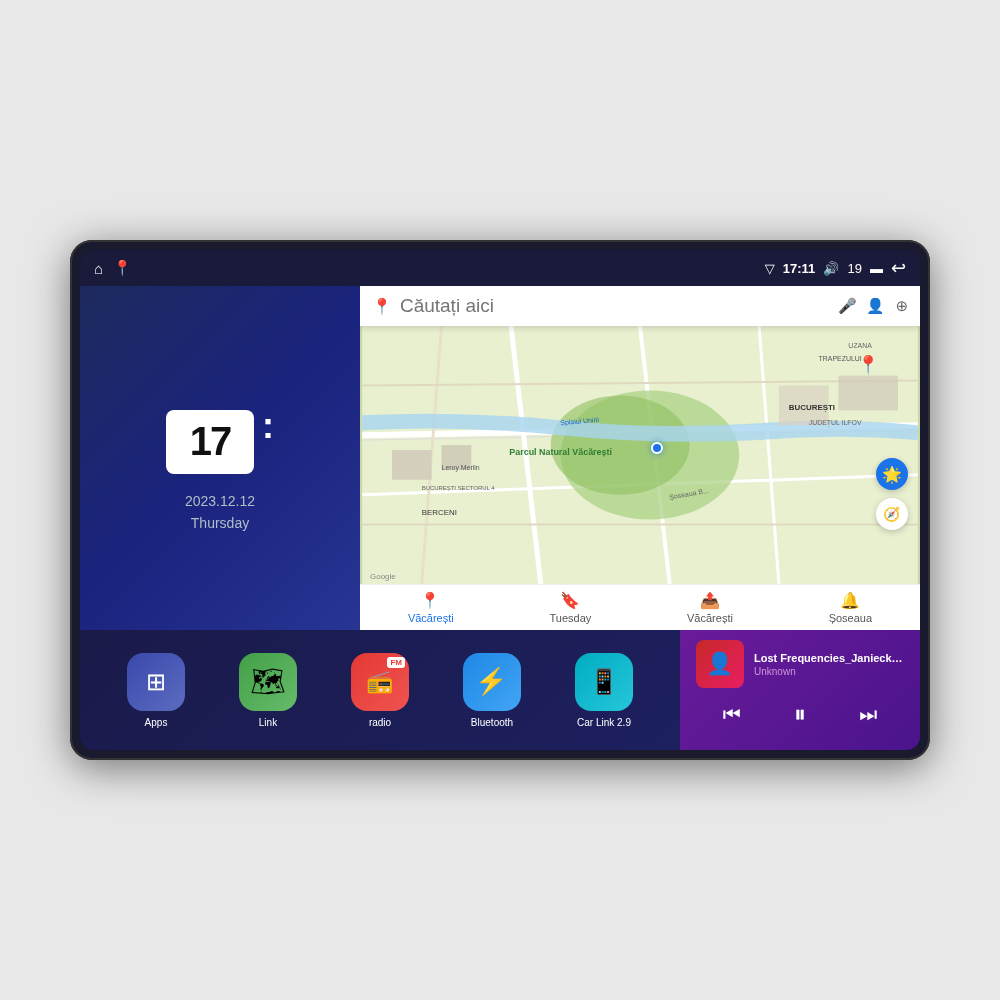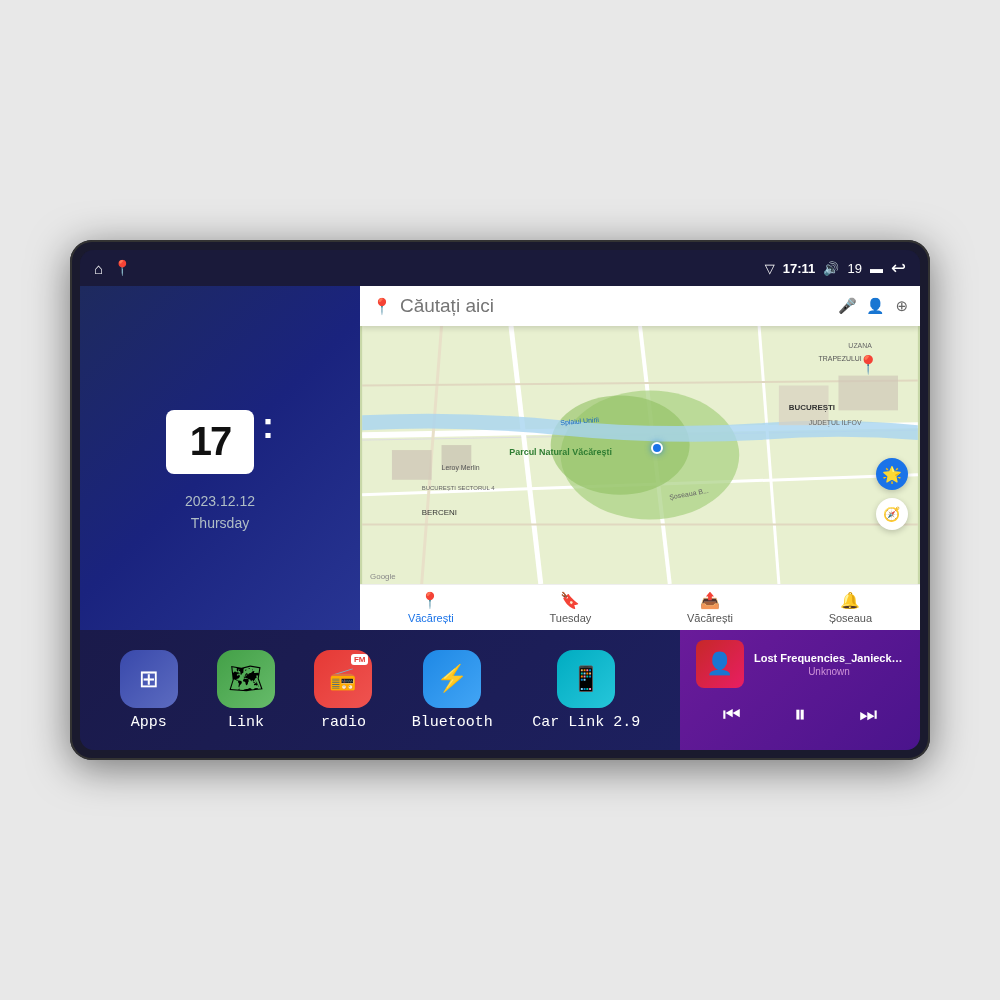--- a/index.html
+++ b/index.html
@@ -215,23 +215,22 @@
 
     .app-icon-circle {
       width: 58px; height: 58px;
       border-radius: 16px;
       display: flex; align-items: center; justify-content: center;
       font-size: 26px;
     }
 
     .app-icon-label {
       color: #fff;
-      font-size: 15px;
+      font-size: 10px;
       text-align: left;
-      font-family: Liberation Mono, monospace;
     }
 
     
     .icon-apps { background: linear-gradient(135deg, #3949ab, #5c6bc0); }
     .icon-maps { background: linear-gradient(135deg, #43a047, #66bb6a); }
     .icon-radio { background: linear-gradient(135deg, #e53935, #ef5350); }
     .icon-bluetooth { background: linear-gradient(135deg, #1e88e5, #42a5f5); }
     .icon-carlink { background: linear-gradient(135deg, #00acc1, #26c6da); }
 
     
@@ -273,21 +272,20 @@
       font-weight: bold;
       white-space: nowrap;
       overflow: hidden;
       text-overflow: ellipsis;
     }
 
     .music-artist {
       color: #ce93d8;
       font-size: 10px;
       margin-top: 2px;
-      text-align: center;
     }
 
     .music-controls {
       display: flex;
       align-items: center;
       justify-content: space-around;
       margin-top: 4px;
     }
 
     .music-ctrl-btn {

